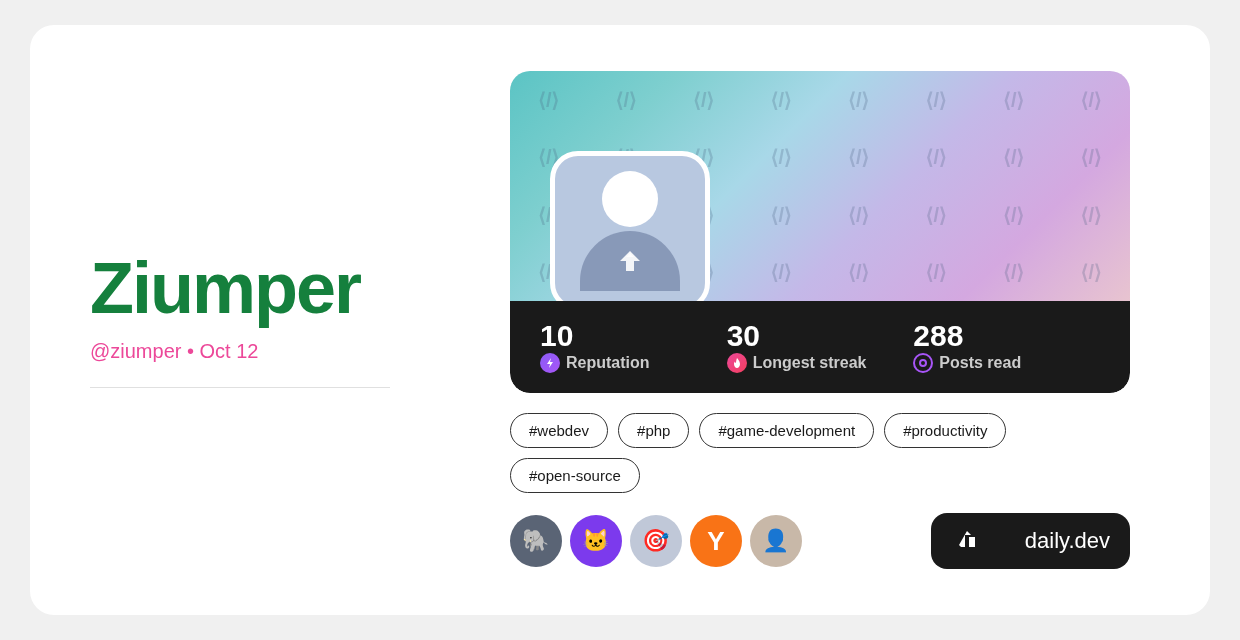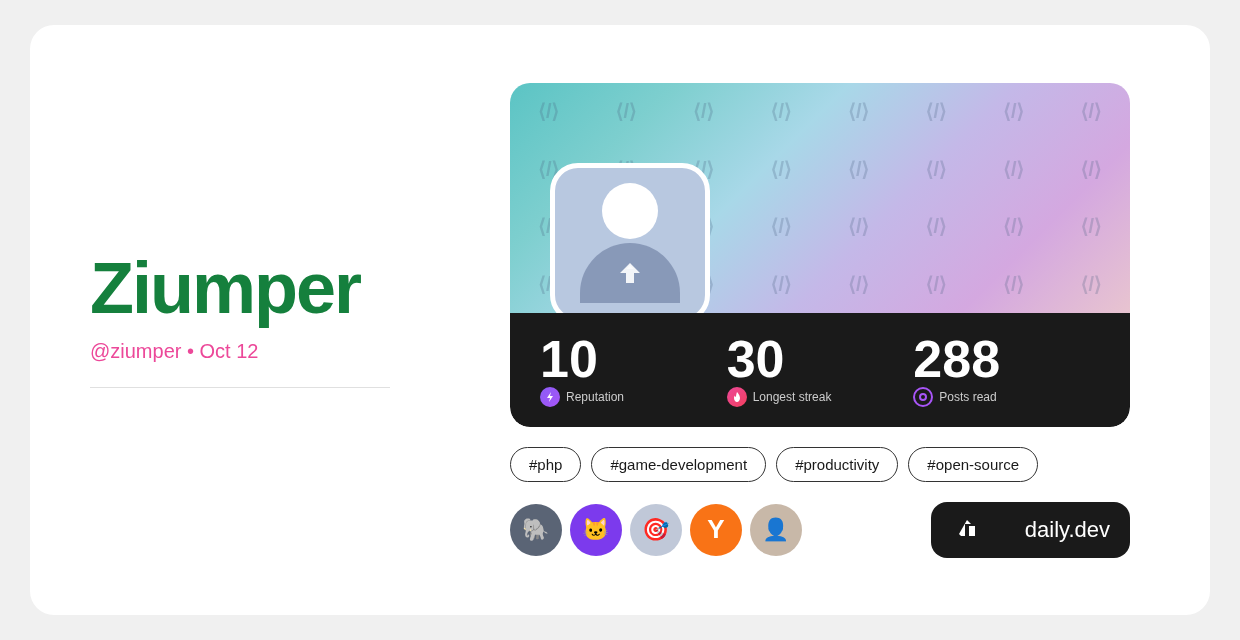--- a/index.html
+++ b/index.html
@@ -134,21 +134,21 @@
     }
 
     .stat-item {
       flex: 1;
       display: flex;
       flex-direction: column;
       align-items: flex-start;
     }
 
     .stat-number {
-      font-size: 52px;
+      font-size: 30px;
       font-weight: 800;
       color: white;
       line-height: 1;
       margin-bottom: 2px;
     }
 
     .stat-label-row {
       display: flex;
       align-items: center;
       gap: 6px;
@@ -171,23 +171,23 @@
     .icon-streak {
       background: linear-gradient(135deg, #ec4899, #f43f5e);
     }
 
     .icon-posts {
       background: transparent;
       border: 2px solid #a855f7;
     }
 
     .stat-label-text {
-      font-size: 12px;
+      font-size: 16px;
       color: #cccccc;
-      font-weight: 400;
+      font-weight: 700;
     }
 
     
     .tags-section {
       display: flex;
       flex-wrap: wrap;
       gap: 10px;
       width: 620px;
     }
 
@@ -383,20 +383,21 @@
               </svg>
             </div>
             <span class="stat-label-text">Posts read</span>
           </div>
         </div>
 
       </div>
     </div>
 
     <div class="tags-section">
+      <span class="tag">#webdev</span>
       <span class="tag">#php</span>
       <span class="tag">#game-development</span>
       <span class="tag">#productivity</span>
       <span class="tag">#open-source</span>
     </div>
 
     <div class="badges-row">
 
       <div class="badge-avatars">
         <div class="badge-avatar badge-1" style="background:#5a6475;">

